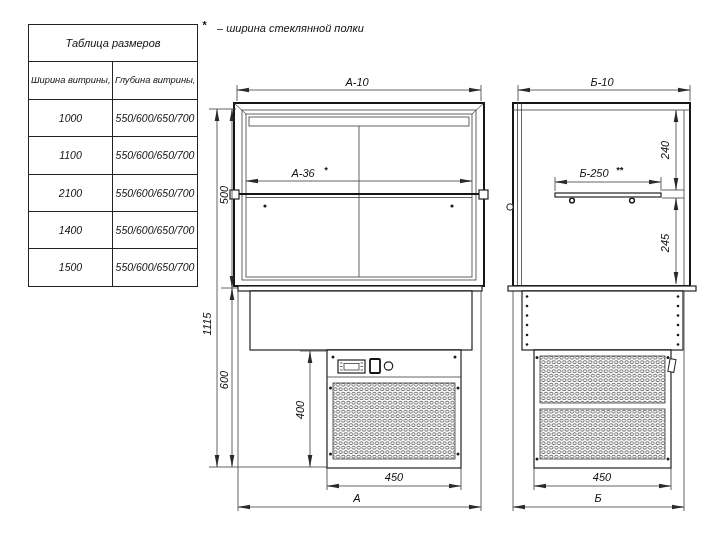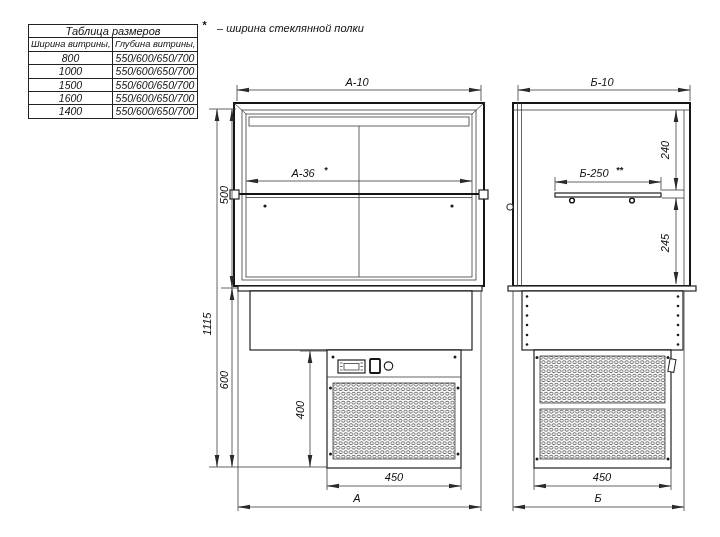--- a/index.html
+++ b/index.html
@@ -3,21 +3,21 @@
 <meta charset="utf-8">
 <style>
   html,body{margin:0;padding:0;}
   body{width:720px;height:537px;background:#fff;font-family:"Liberation Sans",sans-serif;}
   #stage{position:relative;width:720px;height:537px;background:#fff;overflow:hidden;}
 
   
   .size-table{position:absolute;left:28px;top:24px;width:169px;border-collapse:collapse;
               font-family:"Liberation Sans",sans-serif;font-style:italic;color:#111;
               table-layout:fixed;}
-  .size-table th,.size-table td{border:1px solid #222;text-align:center;padding:0 2px;
+  .size-table th,.size-table td{border:1px solid #222;text-align:center;padding:12px 2px;
               height:12.4px;line-height:12.4px;overflow:hidden;white-space:nowrap;}
   .size-table .tt{font-size:11px;font-weight:normal;}
   .size-table .th{font-size:9.3px;font-weight:normal;}
   .size-table td{font-size:10.5px;}
   .size-table col.c1{width:84px;} .size-table col.c2{width:85px;}
 
   
   .notes{position:absolute;left:202px;top:17px;font-style:italic;font-size:11px;color:#111;}
   .note-line{height:17px;line-height:17px;white-space:nowrap;}
   .note-marker{display:inline-block;width:15px;font-weight:bold;vertical-align:3px;letter-spacing:-1px;}
@@ -46,38 +46,38 @@
     <thead>
       <tr>
         <th class="tt" colspan="2">Таблица размеров</th>
       </tr>
       <tr>
         <th class="th">Ширина витрины, А</th>
         <th class="th">Глубина витрины, Б</th>
       </tr>
     </thead>
     <tbody>
-      <tr>
-          <td>800</td>
-          <td>550/600/650/700</td>
-        </tr>
         <tr>
           <td>1000</td>
           <td>550/600/650/700</td>
         </tr>
         <tr>
+          <td>1100</td>
+          <td>550/600/650/700</td>
+        </tr>
+        <tr>
+          <td>2100</td>
+          <td>550/600/650/700</td>
+        </tr>
+        <tr>
+          <td>1400</td>
+          <td>550/600/650/700</td>
+        </tr>
+        <tr>
           <td>1500</td>
-          <td>550/600/650/700</td>
-        </tr>
-        <tr>
-          <td>1600</td>
-          <td>550/600/650/700</td>
-        </tr>
-        <tr>
-          <td>1400</td>
           <td>550/600/650/700</td>
         </tr>
     </tbody>
   </table>
 
   <div class="notes">
     <div class="note-line">
         <span class="note-marker">*</span><span class="note-text">– ширина стеклянной полки</span>
       </div>
   </div>

